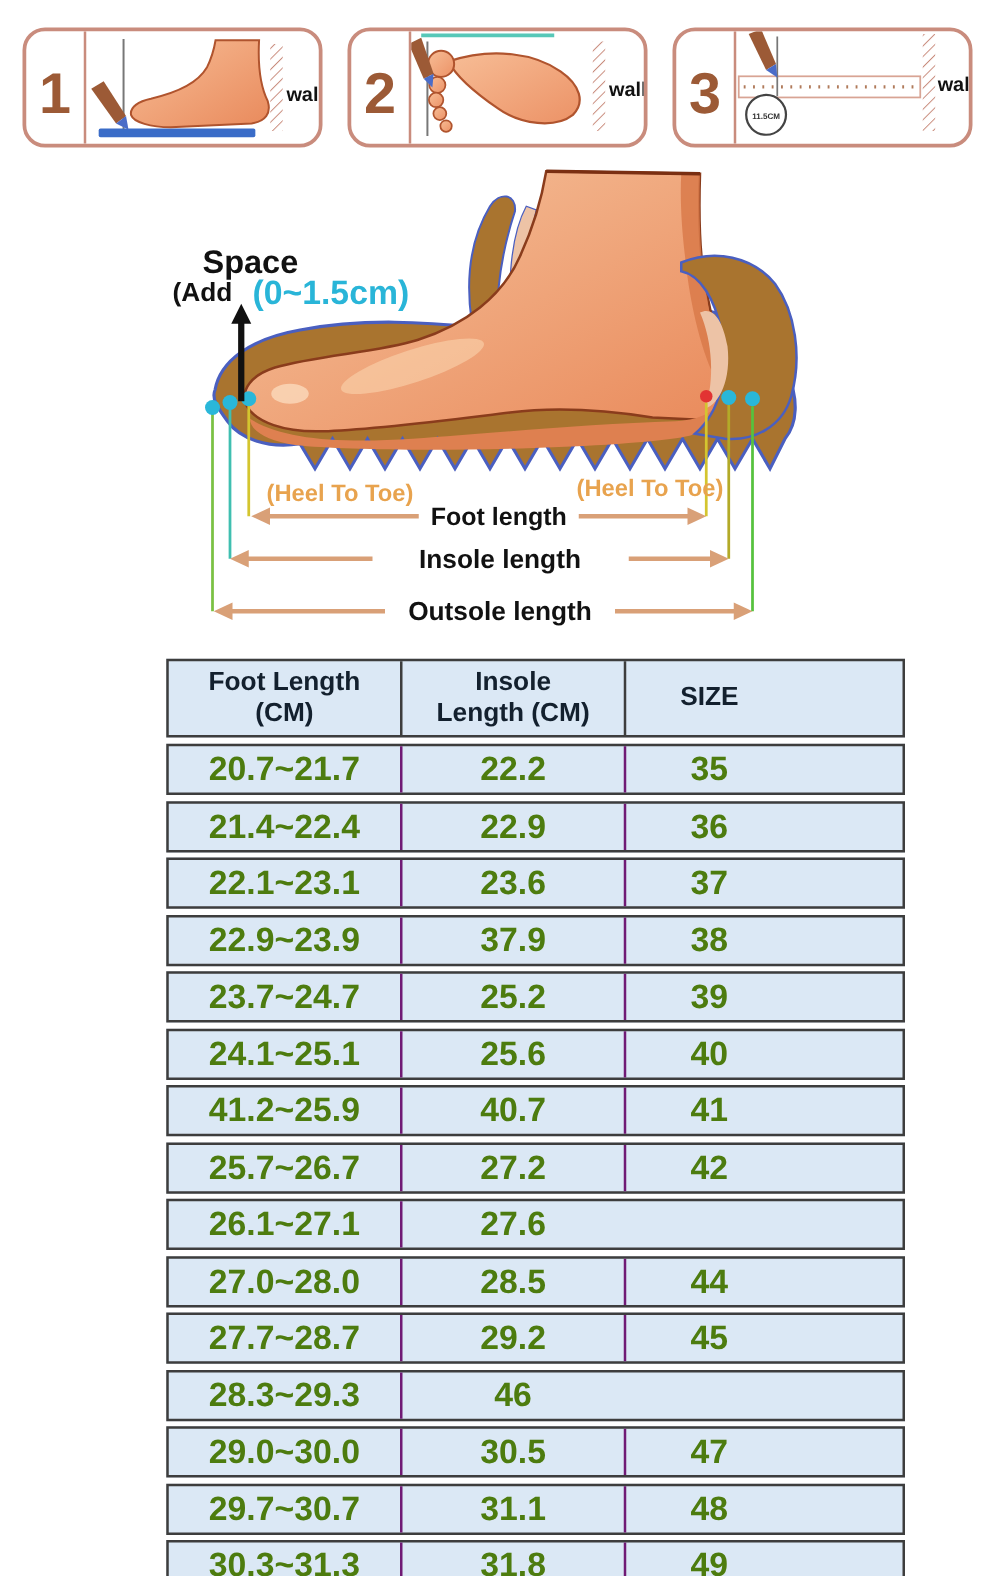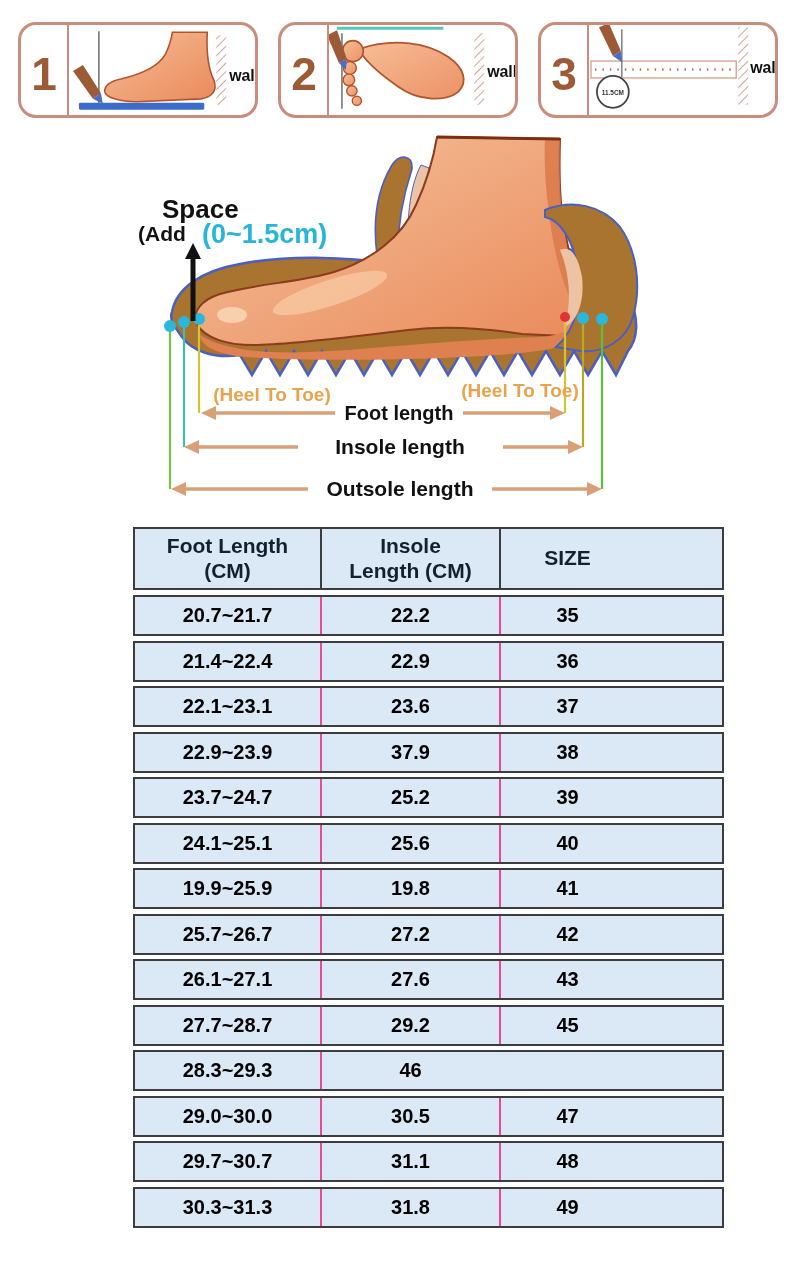--- a/index.html
+++ b/index.html
@@ -29,22 +29,22 @@
   .t-head { display:grid; grid-template-columns:185px 179px 135px;
             border:2px solid #3d3d3d; background:#dbe8f5; height:63px; margin-bottom:5px; }
   .t-head .c { display:flex; align-items:center; justify-content:center; text-align:center;
                font-weight:bold; font-size:21px; color:#13202e; line-height:1.15;
                padding:0 24px; }
   .t-head .c.size-col { padding:0 8px; }
   .t-head .c + .c { border-left:2px solid #3d3d3d; }
   .t-row { display:grid; grid-template-columns:185px 179px 135px;
            border:2px solid #3d3d3d; background:#dbe8f5; height:41px; margin-bottom:4.5px; }
   .t-row .c { display:flex; align-items:center; justify-content:center;
-              font-weight:bold; font-size:20px; color:#000000; }
-  .t-row .c + .c { border-left:2px solid #ec4899; }
+              font-weight:bold; font-size:27px; color:#4d7c0f; }
+  .t-row .c + .c { border-left:2px solid #701a75; }
 </style>
 </head>
 <body>
 
 <div class="page">
 
   <div class="steps">
 
     <div class="panel">
       <div class="num">1</div>
@@ -225,37 +225,41 @@
           <div class="c">39</div>
         </div>
 
         <div class="t-row">
           <div class="c">24.1~25.1</div>
           <div class="c">25.6</div>
           <div class="c">40</div>
         </div>
 
         <div class="t-row">
-          <div class="c">19.9~25.9</div>
-          <div class="c">19.8</div>
+          <div class="c">41.2~25.9</div>
+          <div class="c">40.7</div>
           <div class="c">41</div>
         </div>
 
         <div class="t-row">
           <div class="c">25.7~26.7</div>
           <div class="c">27.2</div>
           <div class="c">42</div>
         </div>
 
         <div class="t-row">
           <div class="c">26.1~27.1</div>
           <div class="c">27.6</div>
-          <div class="c">43</div>
-        </div>
-
+        </div>
+
+        <div class="t-row">
+          <div class="c">27.0~28.0</div>
+          <div class="c">28.5</div>
+          <div class="c">44</div>
+        </div>
 
         <div class="t-row">
           <div class="c">27.7~28.7</div>
           <div class="c">29.2</div>
           <div class="c">45</div>
         </div>
 
         <div class="t-row">
           <div class="c">28.3~29.3</div>
           <div class="c">46</div>

